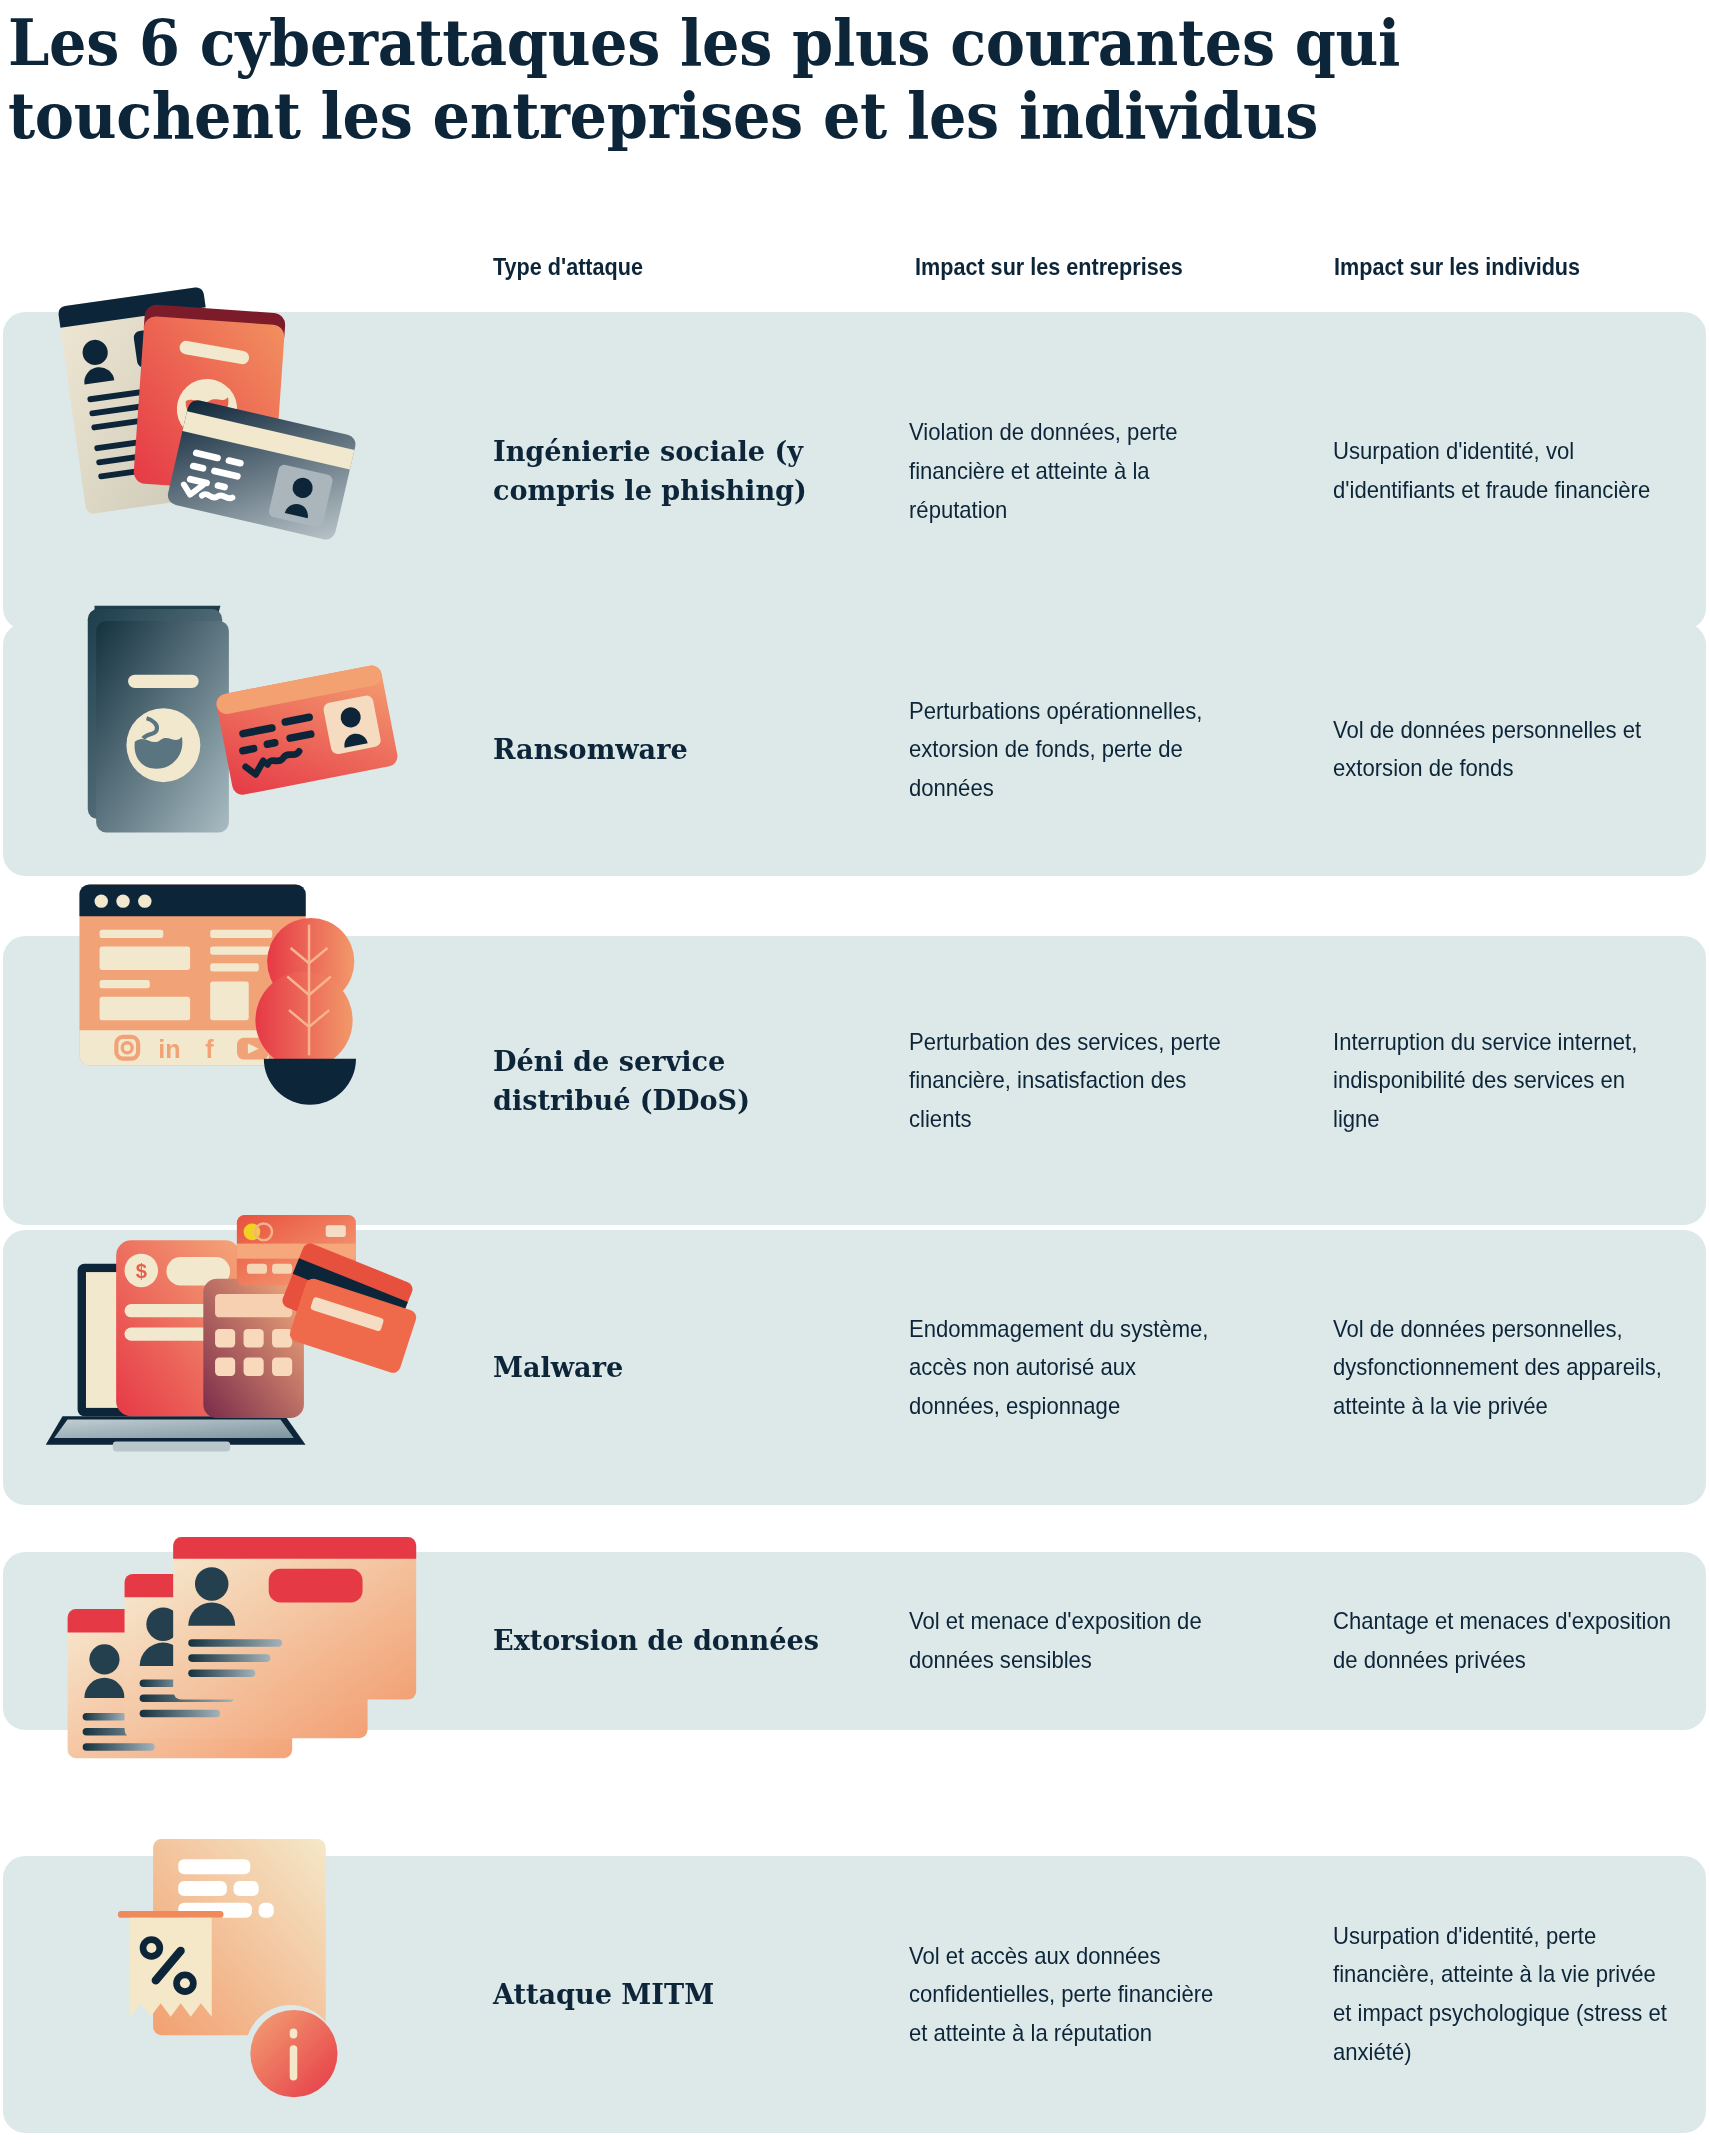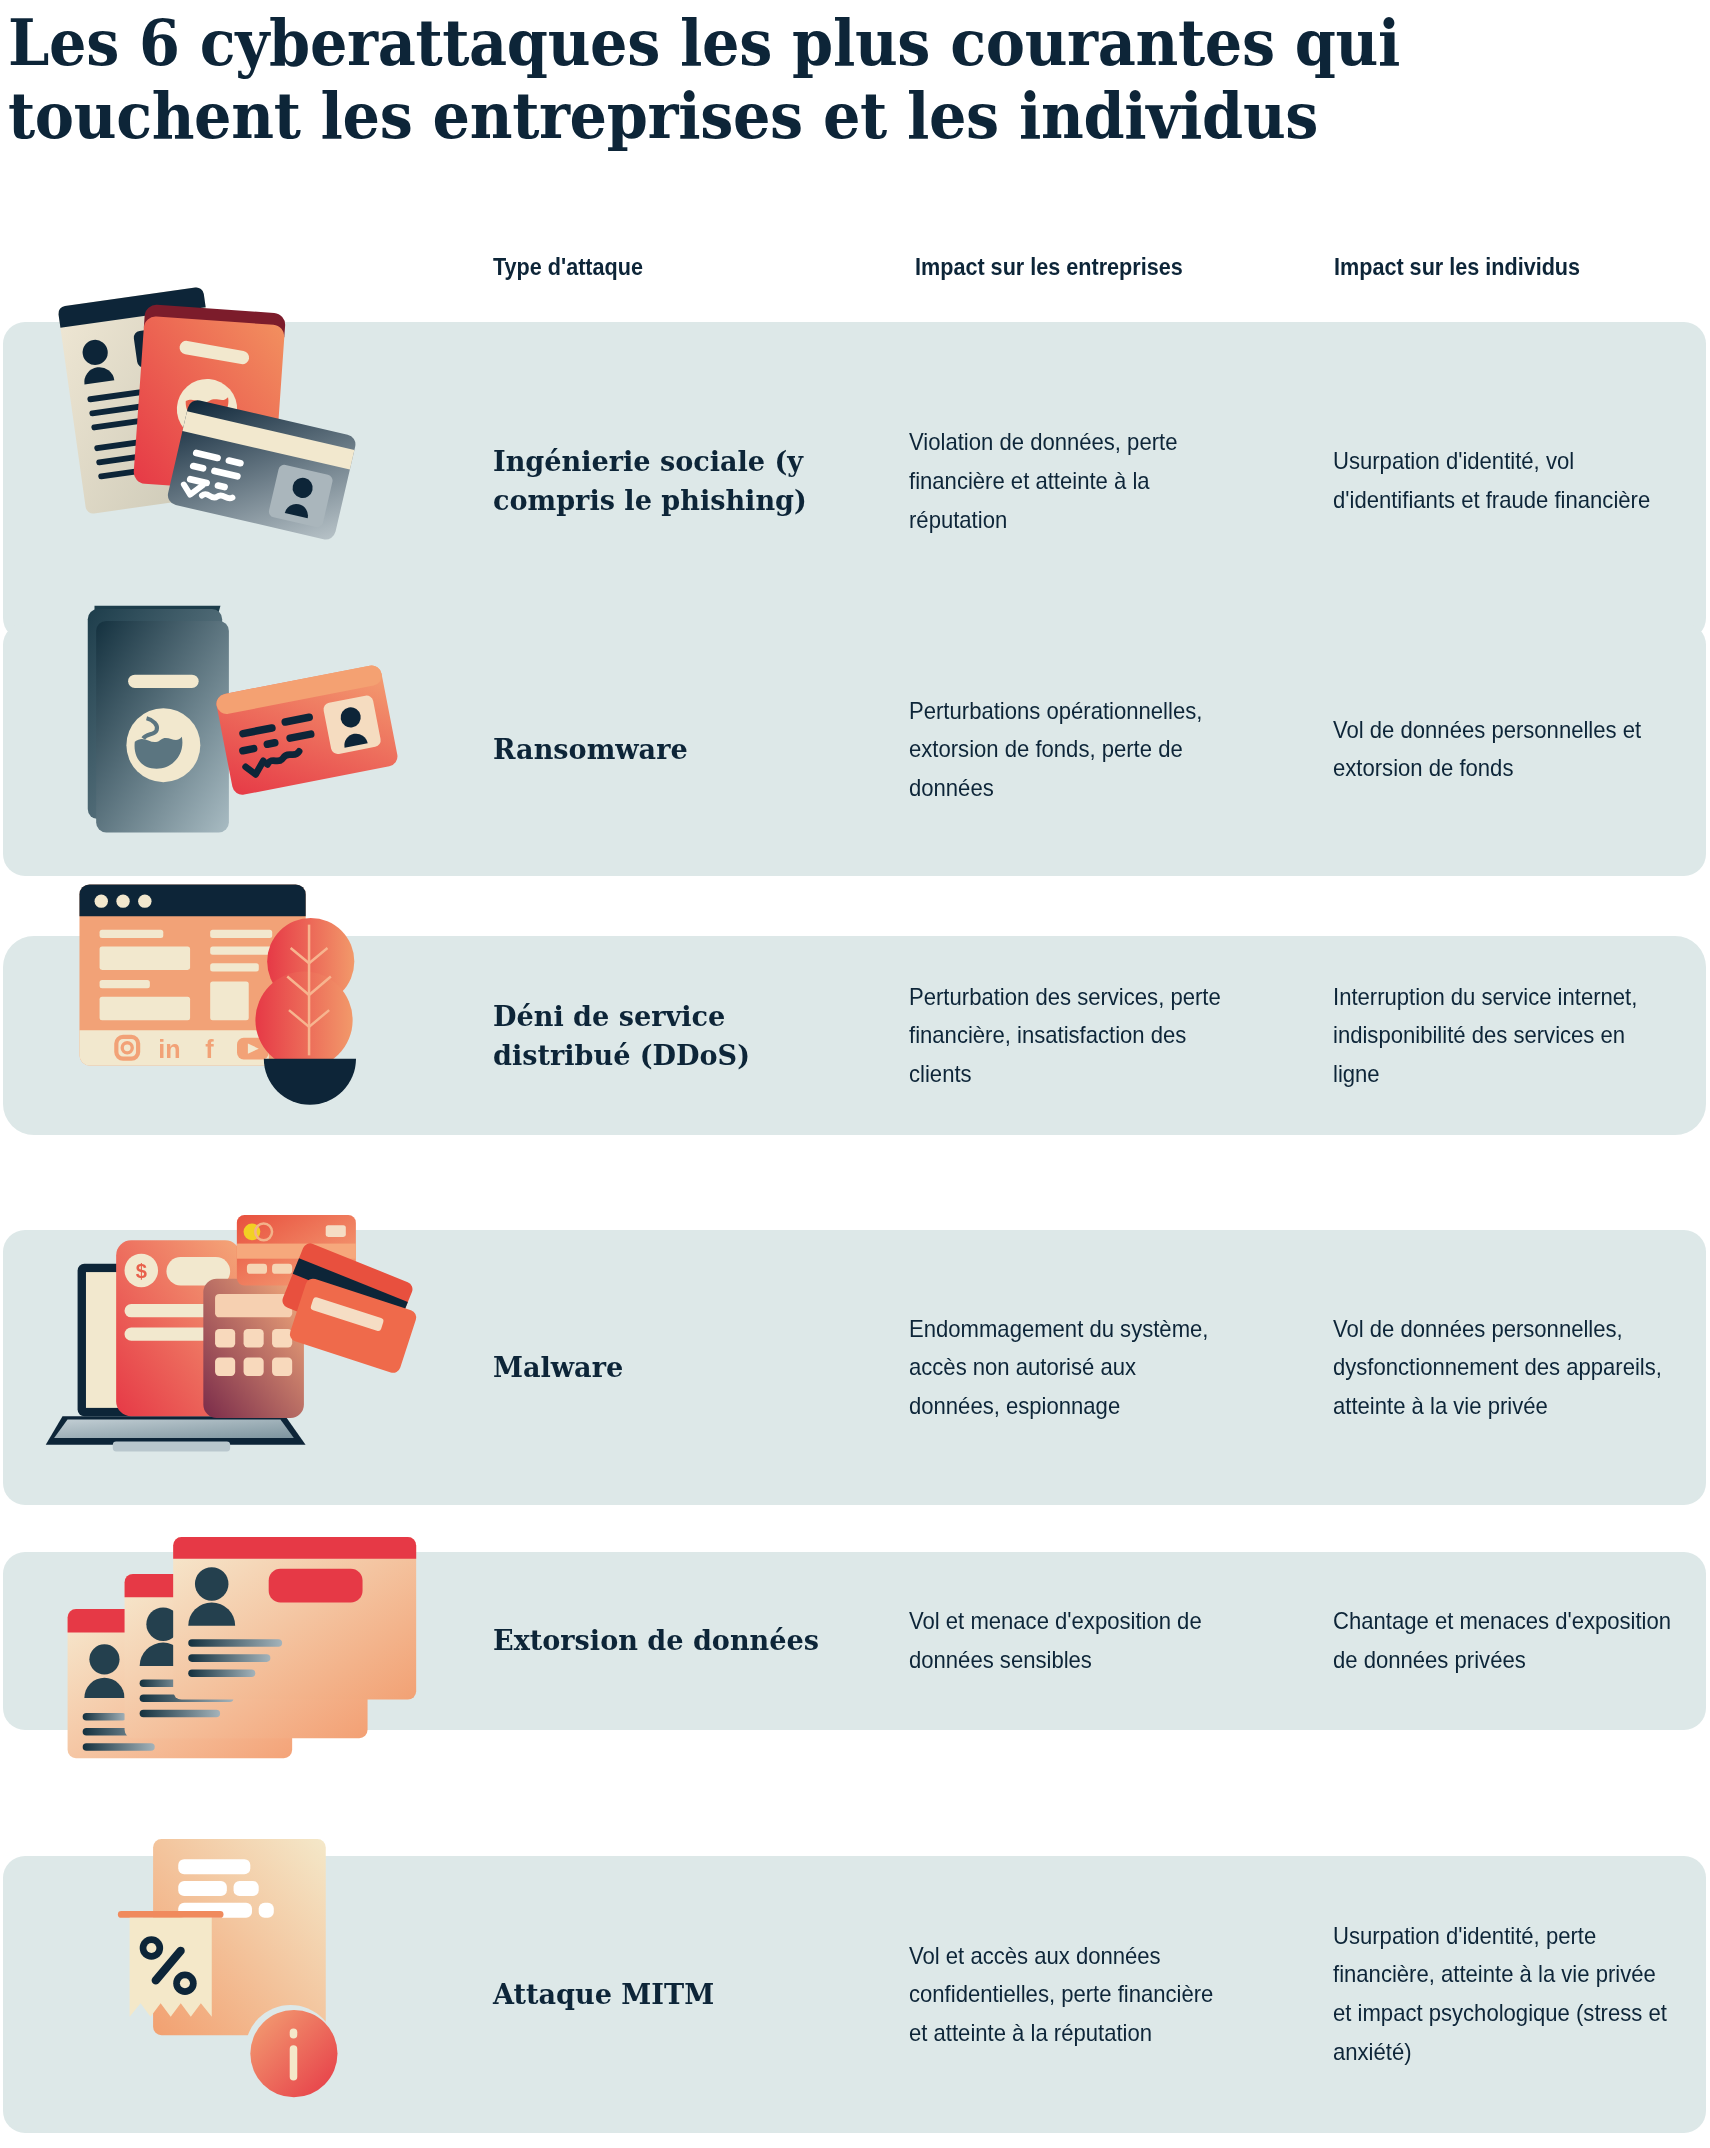--- a/index.html
+++ b/index.html
@@ -57,23 +57,23 @@
   .col-header.c2 { left: 1334px; }
 
   
   .row {
     position: absolute;
     left: 3.4px;
     width: 1703px;
     background: #dde8e8;
     border-radius: 22px;
   }
-  .row.r0 { top: 322px;  height: 318px; }
+  .row.r0 { top: 312px;  height: 318px; }
   .row.r1 { top: 623px;  height: 253px; }
-  .row.r2 { top: 936px; height: 199px; border-radius: 31px; }
+  .row.r2 { top: 936px; height: 289px; }
   .row.r3 { top: 1230px; height: 275px; }
   .row.r4 { top: 1552px; height: 178px; }
   .row.r5 { top: 1856px; height: 277px; }
 
   .cell {
     position: absolute;
     color: #0d2538;
   }
   .cell-type {
     left: 490px;

